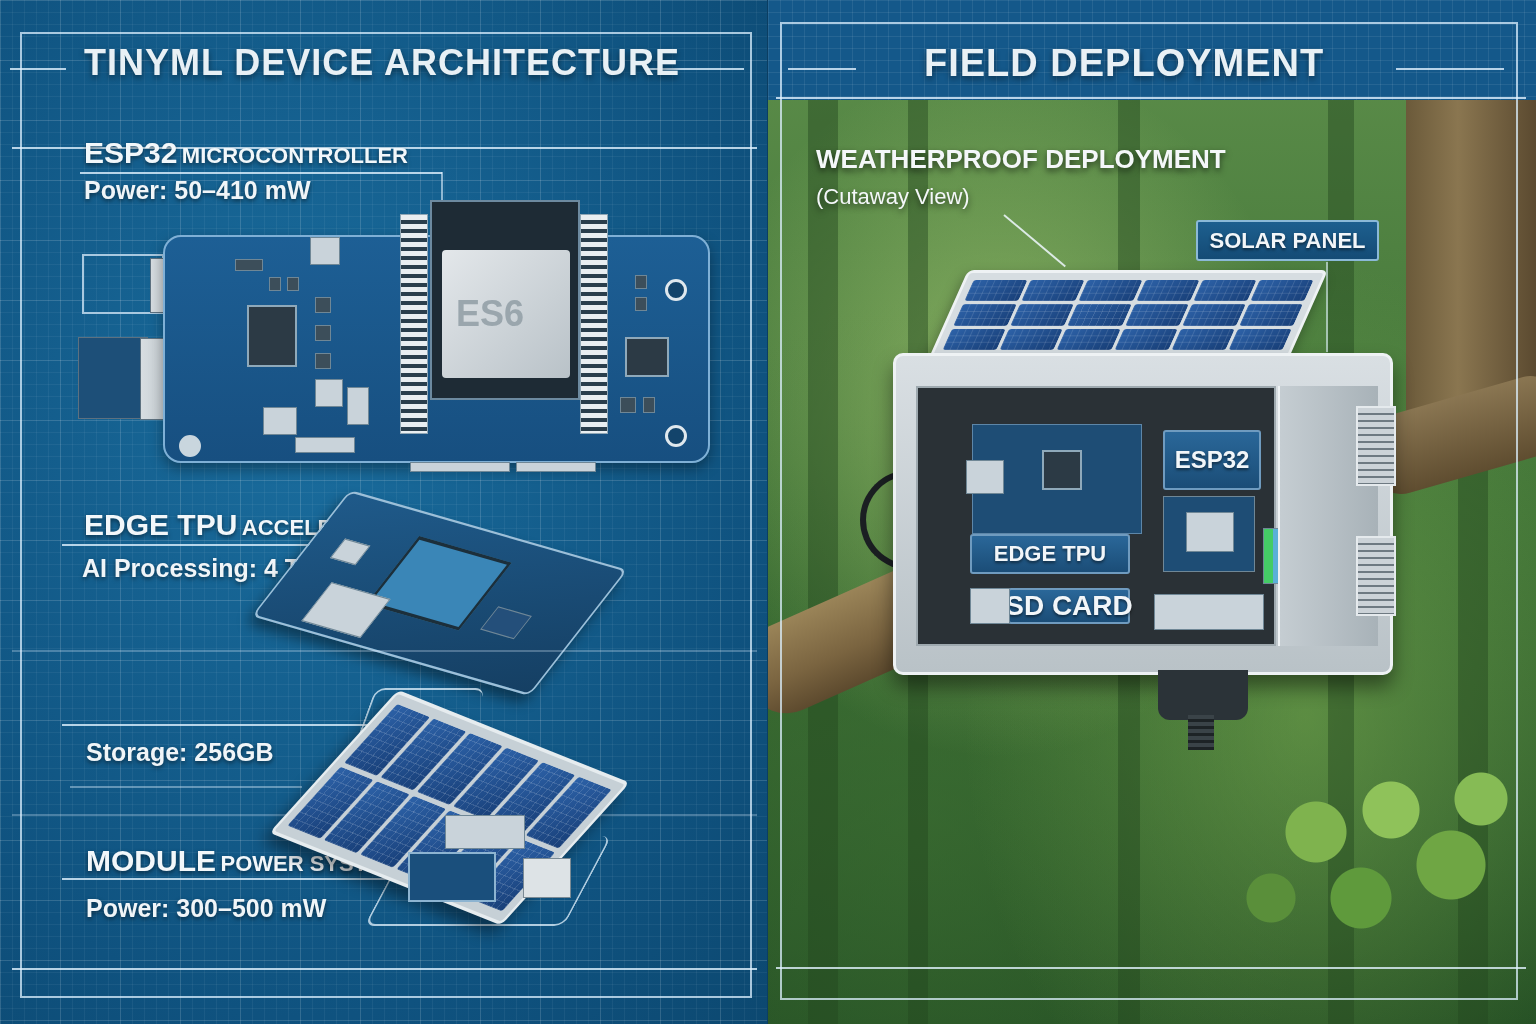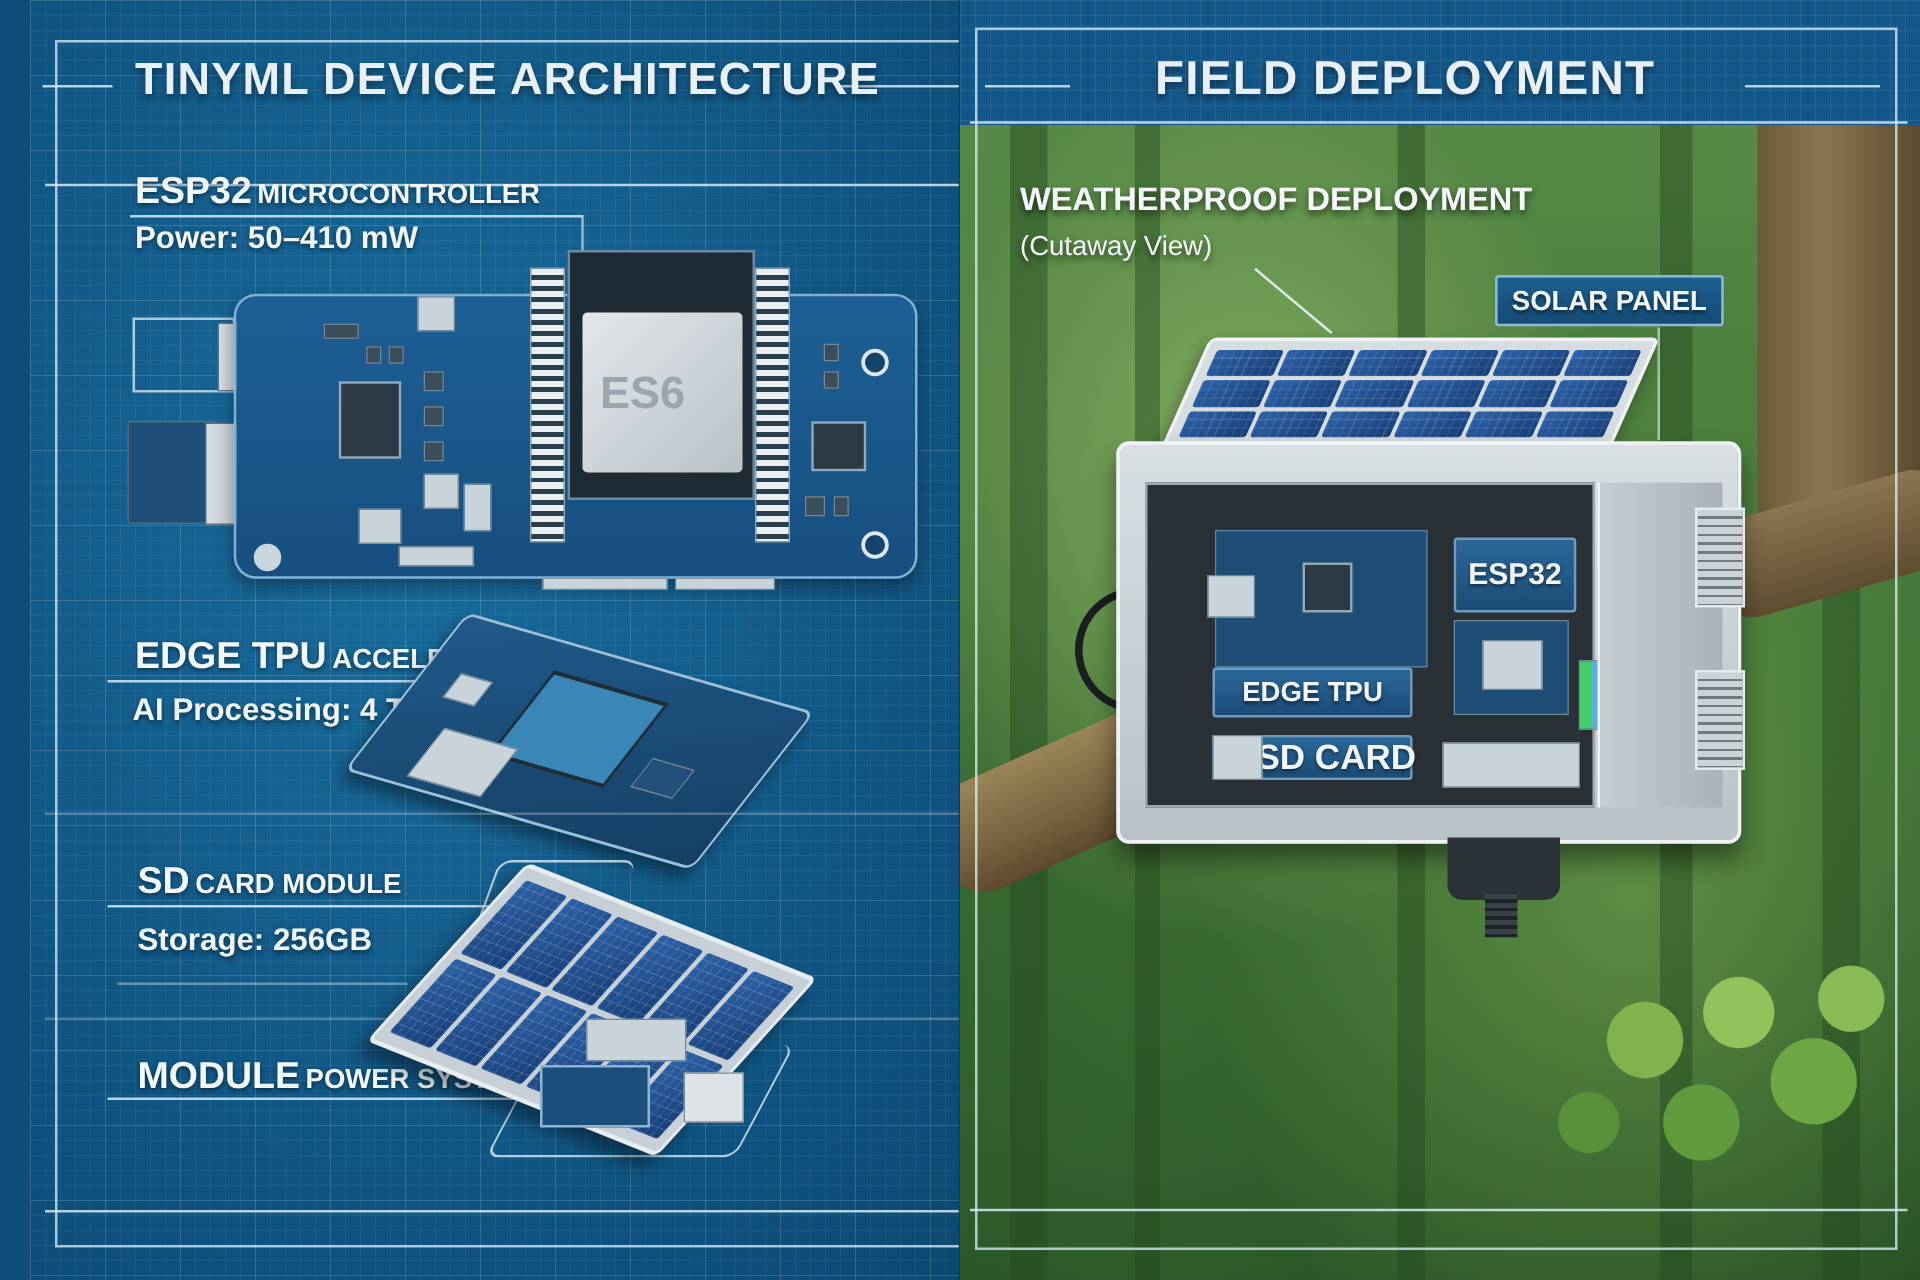--- a/index.html
+++ b/index.html
@@ -10,21 +10,20 @@
   .left {
     position: absolute; left: 0; top: 0; width: 768px; height: 1024px;
     background-color: #125d8c;
     background-image:
       linear-gradient(rgba(255,255,255,0.10) 1px, transparent 1px),
       linear-gradient(90deg, rgba(255,255,255,0.10) 1px, transparent 1px),
       linear-gradient(rgba(255,255,255,0.05) 1px, transparent 1px),
       linear-gradient(90deg, rgba(255,255,255,0.05) 1px, transparent 1px),
       radial-gradient(ellipse at 40% 40%, #1a6d9e 0%, #0f527f 70%, #0c4870 100%);
     background-size: 60px 60px, 60px 60px, 12px 12px, 12px 12px, 100% 100%;
-    margin-left: 24px;
   }
   .frame { position: absolute; border: 2px solid rgba(220,240,255,0.75); }
   .hline { position: absolute; height: 2px; background: rgba(225,242,255,0.8); }
   .vline { position: absolute; width: 2px; background: rgba(225,242,255,0.6); }
 
   .panel-title {
     position: absolute; font-weight: 700; letter-spacing: 1px;
     color: #e8f0f5; text-shadow: 0 3px 6px rgba(0,0,0,0.45);
     font-size: 36px; white-space: nowrap;
   }
@@ -240,34 +239,31 @@
   <div class="hline" style="left:62px;top:544px;width:370px;height:1.5px;"></div>
   <div class="spec" style="left:82px;top:554px;">AI Processing: 4 TOPS</div>
   <div class="tpu">
     <div class="core"></div>
     <div class="comp" style="left:50px;top:80px;width:70px;height:40px;"></div>
     <div class="comp" style="left:30px;top:40px;width:30px;height:20px;"></div>
     <div class="comp dark" style="left:230px;top:60px;width:40px;height:24px;background:#244f7a;"></div>
   </div>
   <div class="hline" style="left:12px;top:650px;width:745px;opacity:.35;"></div>
 
-  <div class="section-title" style="left:86px;top:688px;">
-    <span class="big">SD</span>
-    <span class="small">CARD MODULE</span>
-  </div>
   <div class="hline" style="left:62px;top:724px;width:345px;height:1.5px;"></div>
   <div class="spec" style="left:86px;top:738px;">Storage: 256GB</div>
   <div class="hline" style="left:70px;top:786px;width:232px;height:1.5px;opacity:.5;"></div>
   <div class="hline" style="left:12px;top:814px;width:745px;opacity:.35;"></div>
 
   <div class="section-title" style="left:86px;top:844px;">
     <span class="big">MODULE</span>
     <span class="small">POWER SYSTEM</span>
   </div>
   <div class="hline" style="left:62px;top:878px;width:340px;height:1.5px;"></div>
+  <div class="spec" style="left:86px;top:894px;">Power: 300–500 mW</div>
 
   <div class="wire" style="left:352px;top:688px;width:110px;height:130px;border-right:none;transform:skewX(-20deg);"></div>
   <div class="wire" style="left:388px;top:836px;width:200px;height:90px;border-top:none;transform:skewX(-28deg);"></div>
   <div class="solar-left">
     <div class="cells">
       <div class="cell"></div>
         <div class="cell"></div>
         <div class="cell"></div>
         <div class="cell"></div>
         <div class="cell"></div>

